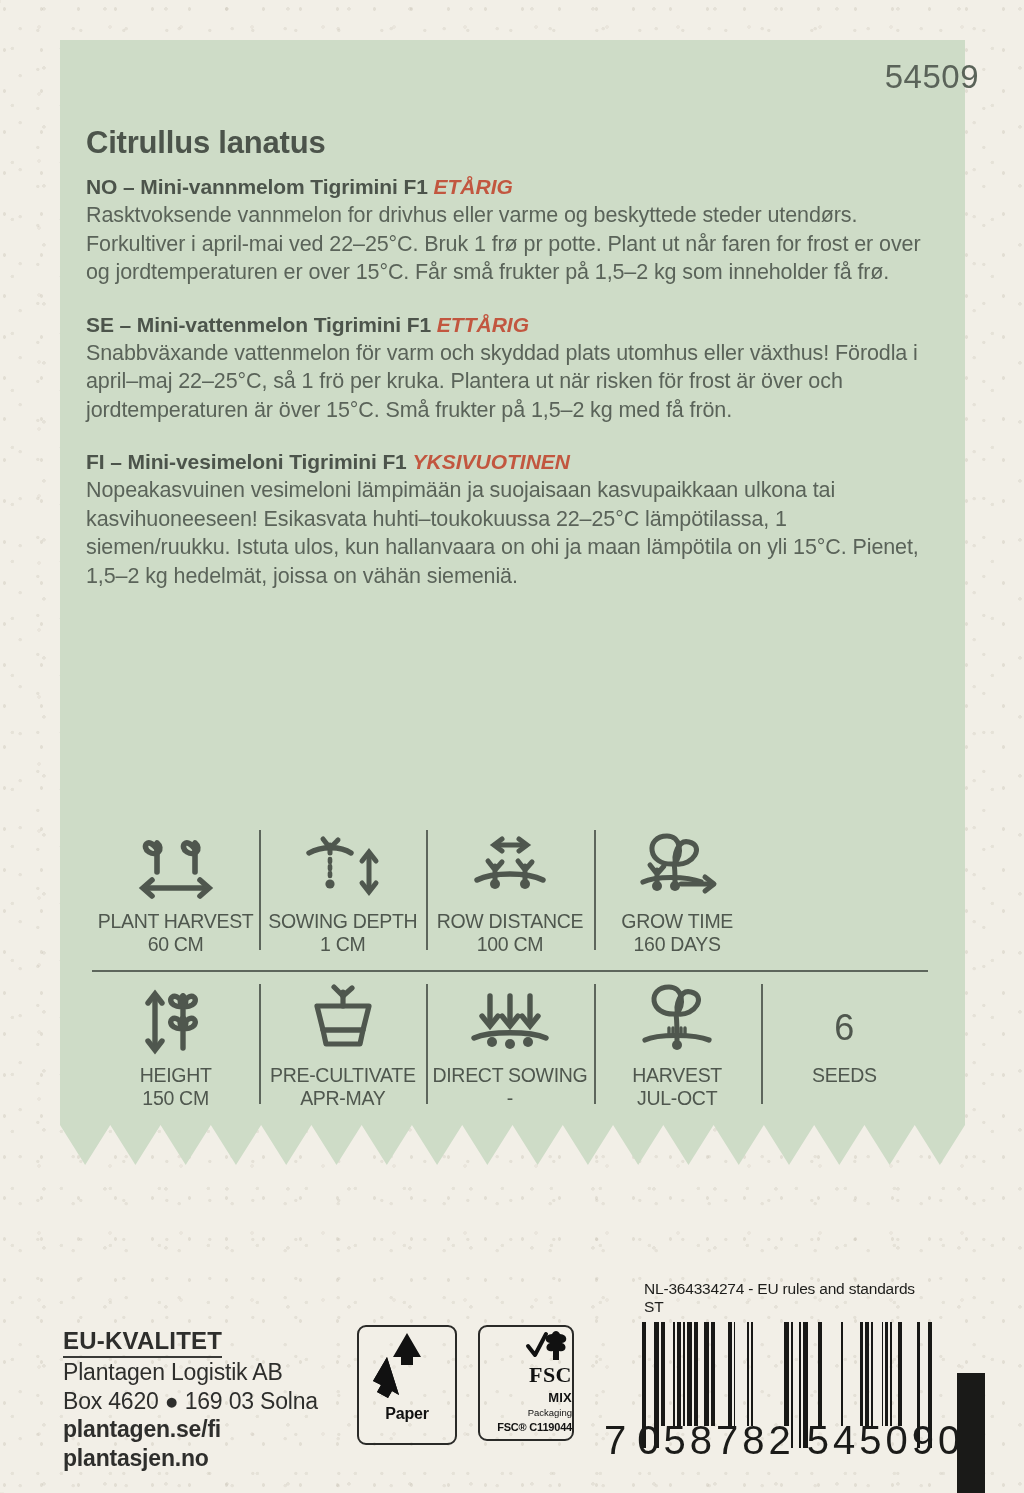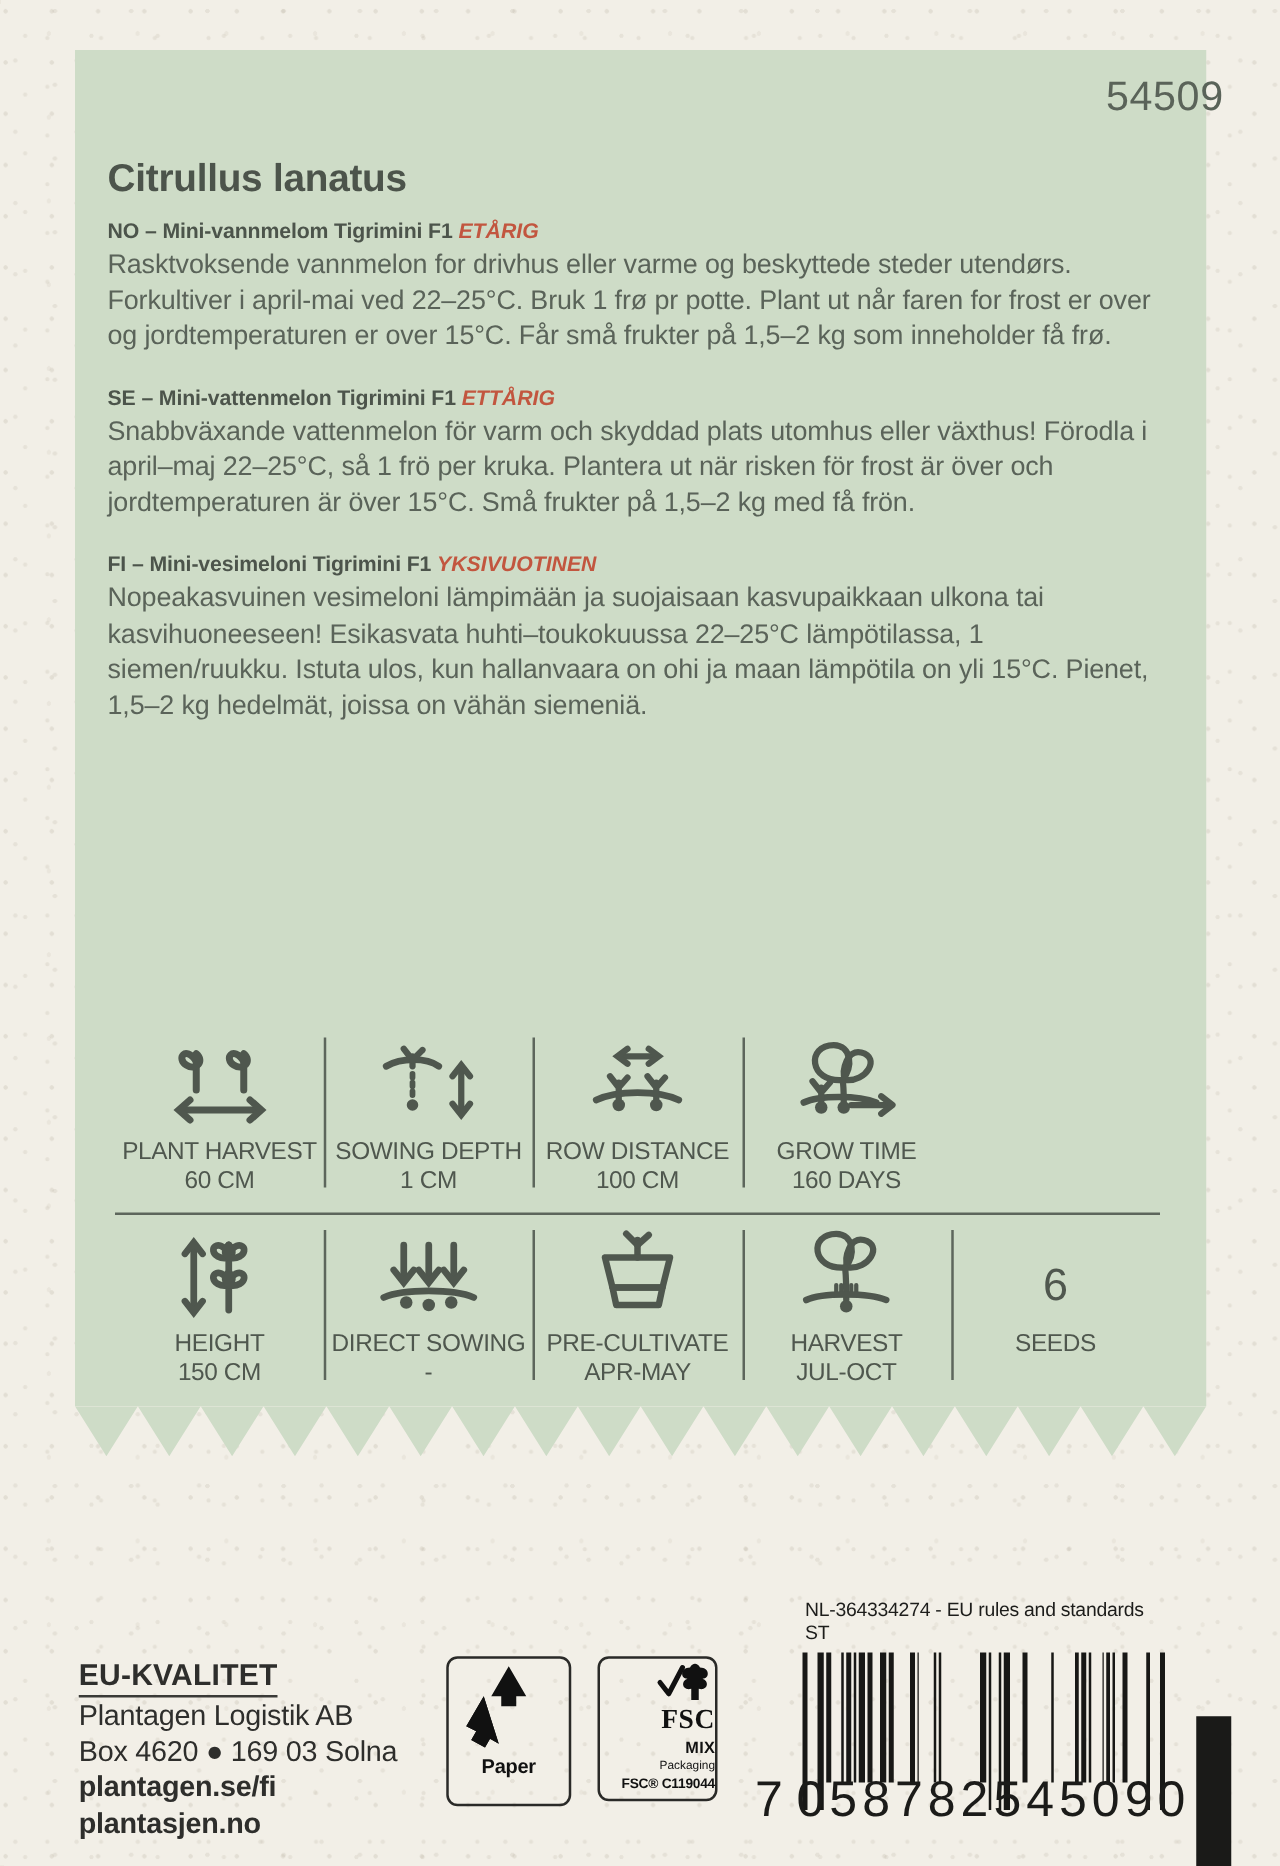--- a/index.html
+++ b/index.html
@@ -66,21 +66,21 @@
 
   .content{position:absolute;left:86px;top:125px;width:835px;}
 
   .species{
     font-size:31px;font-weight:bold;color:#4c544b;
     letter-spacing:-.2px;margin:0 0 14px 0;
   }
 
   .lang-block{margin-bottom:26px;}
   .lang-head{
-    font-size:17px;font-weight:bold;color:#4c544b;margin-bottom:2px;
+    font-size:21px;font-weight:bold;color:#4c544b;margin-bottom:2px;
     letter-spacing:-.1px;
   }
   .lang-head .annual{
     color:#c2563f;font-style:italic;font-weight:bold;letter-spacing:0;
   }
   .lang-body{
     font-size:21.5px;line-height:28.5px;color:#5a6359;letter-spacing:-.1px;
   }
 
   
@@ -145,21 +145,21 @@
   .barcode-wrap{position:absolute;left:604px;top:0px;width:330px;}
   .bc-note{font-size:15.5px;color:#1d1d1b;letter-spacing:-.2px;margin-left:40px;}
   .bars{height:126px;display:flex;align-items:flex-start;margin-top:6px;margin-left:38px;}
   .bars span{display:block;background:#181816;margin-right:2px;}
   .bc-digits{
     font-size:40px;color:#1b1b19;letter-spacing:1px;
     margin-top:-30px;position:relative;display:flex;
   }
   .bc-digits .d1{margin-right:10px;}
   .bc-digits .grp{letter-spacing:4px;}
-  .bc-digits .grp2{letter-spacing:4px;margin-left:0;}
+  .bc-digits .grp2{letter-spacing:4px;margin-left:12px;}
   .black-bar{
     position:absolute;left:957px;top:1373px;width:28px;height:120px;background:#1a1a18;
   }
 </style>
 </head>
 <body>
 
 <div class="paper-grain"></div>
 <div class="paper-grain2"></div>
 
@@ -276,53 +276,53 @@
           <path d="M17 55 L24 64 L31 55"></path>
           <path d="M52 62 L52 10"></path>
           <path d="M52 16 c-9-12 -17-2 -9 3 c9 5 16 -3 9 -9"></path>
           <path d="M52 16 c9-12 17-2 9 3 c-9 5 -16 -3 -9 -9"></path>
           <path d="M52 38 c-9-12 -17-2 -9 3 c9 5 16 -3 9 -9"></path>
           <path d="M52 38 c9-12 17-2 9 3 c-9 5 -16 -3 -9 -9"></path>
         </svg>
       </div>
       <div class="icon-label">HEIGHT</div>
       <div class="icon-value">150 CM</div>
+    </div>
+
+    <div class="icon-cell">
+      <div class="icon-art">
+        <svg width="84" height="74" viewBox="0 0 84 74" fill="none" stroke="#4f574e" stroke-width="5.2" stroke-linecap="round" stroke-linejoin="round">
+          <path d="M42 22 L42 8"></path>
+          <path d="M42 12 L33 3"></path>
+          <path d="M42 12 L51 4"></path>
+          <path d="M16 22 L68 22 L62 46 L22 46 Z"></path>
+          <path d="M22 46 L62 46 L59 60 L25 60 Z"></path>
+        </svg>
+      </div>
+      <div class="icon-label">PRE-CULTIVATE</div>
+      <div class="icon-value">APR-MAY</div>
     </div>
 
     <div class="icon-cell">
       <div class="icon-art">
         <svg width="92" height="72" viewBox="0 0 92 72" fill="none" stroke="#4f574e" stroke-width="5.4" stroke-linecap="round">
           <path d="M26 10 L26 38"></path>
           <path d="M18 30 L26 40 L34 30"></path>
           <path d="M46 10 L46 38"></path>
           <path d="M38 30 L46 40 L54 30"></path>
           <path d="M66 10 L66 38"></path>
           <path d="M58 30 L66 40 L74 30"></path>
           <path d="M10 52 C26 45 66 45 82 52"></path>
           <circle cx="28" cy="56" r="5" fill="#4f574e" stroke="none"></circle>
           <circle cx="46" cy="58" r="5" fill="#4f574e" stroke="none"></circle>
           <circle cx="64" cy="56" r="5" fill="#4f574e" stroke="none"></circle>
         </svg>
       </div>
       <div class="icon-label">DIRECT SOWING</div>
       <div class="icon-value">-</div>
-    </div>
-
-    <div class="icon-cell">
-      <div class="icon-art">
-        <svg width="84" height="74" viewBox="0 0 84 74" fill="none" stroke="#4f574e" stroke-width="5.2" stroke-linecap="round" stroke-linejoin="round">
-          <path d="M42 22 L42 8"></path>
-          <path d="M42 12 L33 3"></path>
-          <path d="M42 12 L51 4"></path>
-          <path d="M16 22 L68 22 L62 46 L22 46 Z"></path>
-          <path d="M22 46 L62 46 L59 60 L25 60 Z"></path>
-        </svg>
-      </div>
-      <div class="icon-label">PRE-CULTIVATE</div>
-      <div class="icon-value">APR-MAY</div>
     </div>
 
     <div class="icon-cell">
       <div class="icon-art">
         <svg width="92" height="74" viewBox="0 0 92 74" fill="none" stroke="#4f574e" stroke-width="5" stroke-linecap="round" stroke-linejoin="round">
           <path d="M45 30 C18 32 16 3 38 3 C52 3 54 21 45 30 Z"></path>
           <path d="M47 30 C64 32 76 12 60 8 C49 5 44 22 47 30 Z"></path>
           <path d="M46 56 C46 42 46 36 45 30"></path>
           <path d="M38 44 L38 50 M42 44 L42 50 M46 44 L46 50 M50 44 L50 50 M54 44 L54 50" stroke-width="3.4"></path>
           <path d="M14 56 C26 50 64 50 78 56" stroke-width="5.2"></path>

